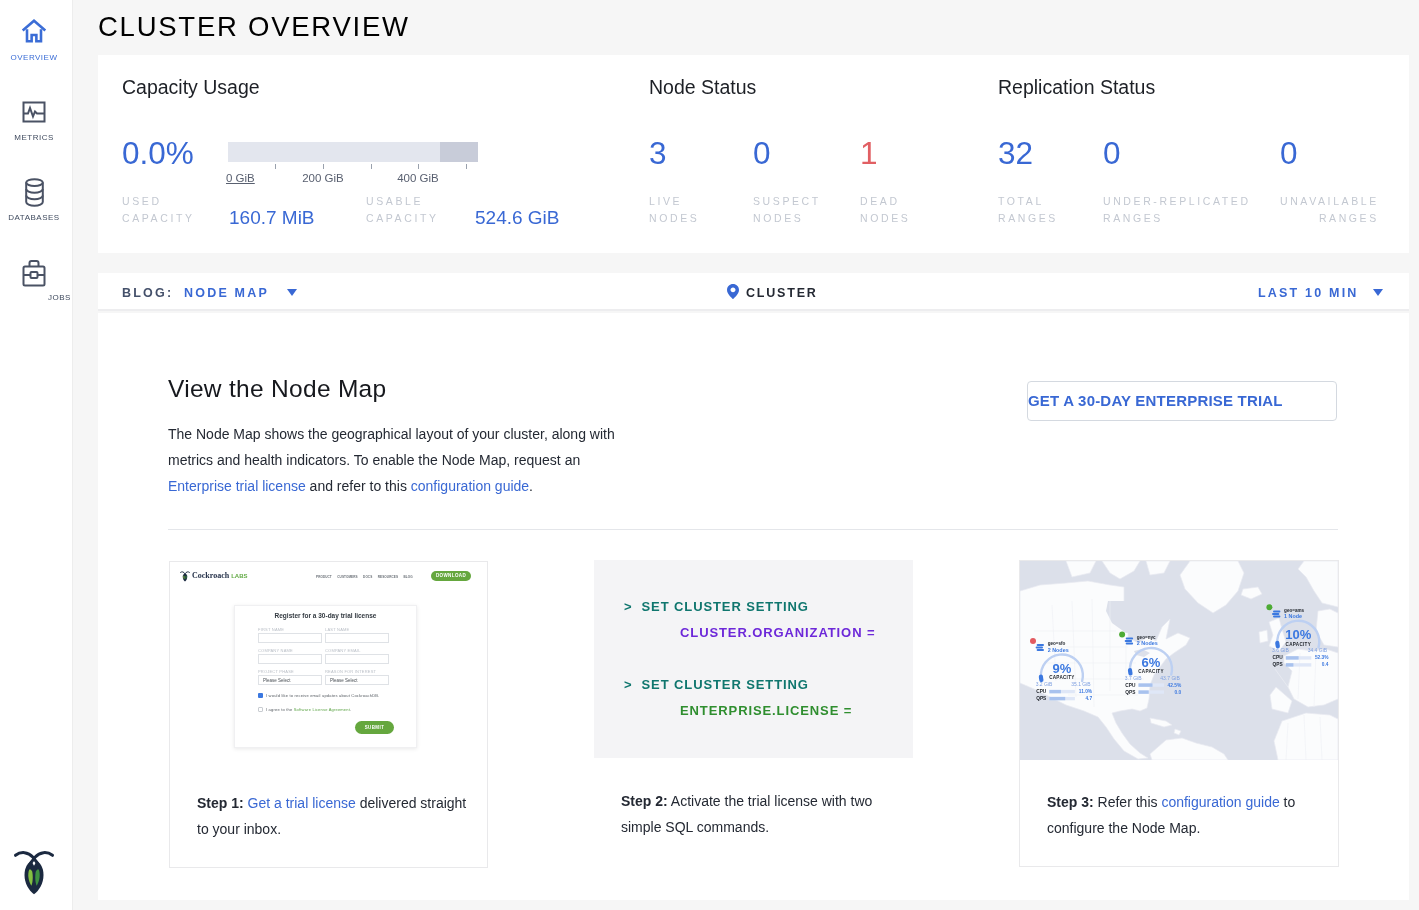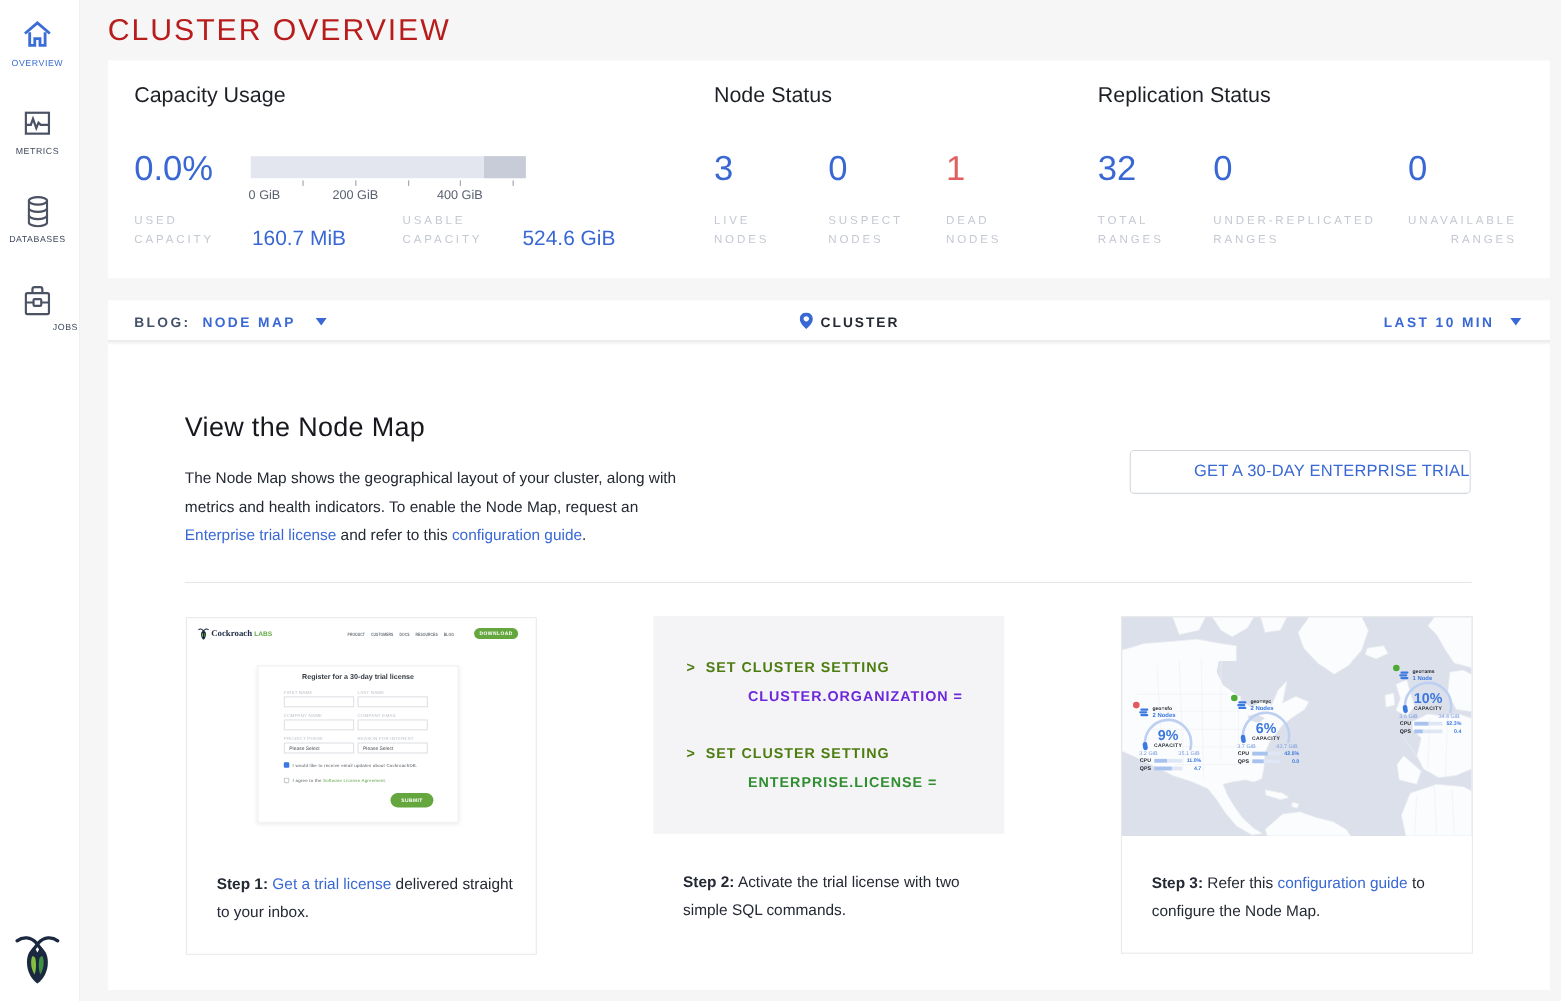--- a/index.html
+++ b/index.html
@@ -6,21 +6,21 @@
   html,body { width:1419px; height:910px; }
   body { font-family:"Liberation Sans", sans-serif; background:#f6f6f6; position:relative; overflow:hidden; }
 
   
   #sidebar { position:absolute; left:0; top:0; width:73px; height:910px; background:#ffffff; border-right:1px solid #ededed; z-index:5; }
   .navicon { position:absolute; }
   .navlbl { position:absolute; left:0; width:68px; text-align:center; font-size:8px; font-weight:normal; letter-spacing:0.5px; color:#3f4a5e; }
   .navlbl.active { color:#3b6dd6; }
 
   
-  #h1 { position:absolute; left:98px; top:11px; font-size:27.5px; font-weight:400; letter-spacing:1.75px; color:#b91c1c;text-align:center; }
+  #h1 { position:absolute; left:98px; top:11px; font-size:27.5px; font-weight:400; letter-spacing:1.75px; color:#000000;text-align:center; }
 
   
   #summary { position:absolute; left:98px; top:55px; width:1311px; height:198px; background:#fff; }
   .sec-title { position:absolute; top:20.5px; font-size:19.5px; font-weight:500; color:#1d2026; }
   .bignum { position:absolute; top:83px; font-size:31.5px; color:#3968d4; line-height:1; }
   .cell-lbl { position:absolute; top:138px; font-size:10.5px; letter-spacing:2.6px; color:#c3c8d1; line-height:17px; font-weight:400; }
   .capval { position:absolute; font-size:19px; color:#3968d4; }
 
   
   #bar-bg { position:absolute; left:130px; top:87px; width:250px; height:20px; background:#e3e6ee; }
@@ -31,33 +31,33 @@
   
   #toolbar { position:absolute; left:98px; top:273px; width:1311px; height:38px; background:#fff; border-bottom:2px solid #ededef; }
   #toolbar .t { position:absolute; top:13px; font-size:12.5px; letter-spacing:2.2px; font-weight:bold; }
   .tri { display:inline-block; width:0; height:0; border-left:5.5px solid transparent; border-right:5.5px solid transparent; border-top:7px solid #3968d4; }
 
   
   #panel { position:absolute; left:98px; top:313px; width:1311px; height:587px; background:#fff; }
   #vh { position:absolute; left:70px; top:62px; font-size:24.5px; font-weight:400; letter-spacing:0.3px; color:#16181d; }
   #vp { position:absolute; left:70px; top:108px; width:465px; font-size:14px; line-height:26px; color:#242933; }
   #vp a { color:#3968d4; text-decoration:none; }
-  #trialbtn { position:absolute; left:929px; top:68px; width:310px; height:40px; background:#fff; border:1px solid #d4d9e0; border-radius:4px; color:#3968d4; font-size:15px; letter-spacing:0.2px; font-weight:400; text-align:right; line-height:38px;margin-top:28px; }
+  #trialbtn { position:absolute; left:929px; top:68px; width:310px; height:40px; background:#fff; border:1px solid #d4d9e0; border-radius:4px; color:#3968d4; font-size:15px; letter-spacing:0.2px; font-weight:700; text-align:left; line-height:38px; }
   #divider { position:absolute; left:70px; top:216px; width:1170px; height:1px; background:#e4e6ea; }
 
   .stepcap { position:absolute; left:27px; top:228px; width:280px; font-size:14px; line-height:26px; color:#242933; }
   .stepcap b { font-weight:bold; }
   .stepcap a { color:#3968d4; text-decoration:none; }
 
   
   #card1 { position:absolute; left:71px; top:248px; width:319px; height:307px; background:#fff; border:1px solid #e9e9eb; }
   
   #card2 { position:absolute; left:496px; top:247px; width:319px; height:307px; background:#fff; }
   #codebg { position:absolute; left:0; top:0; width:319px; height:198px; background:#f4f4f6; }
-  .codeline { position:absolute; font-size:13px; font-weight:bold; letter-spacing:0.9px; color:#4d7c0f; white-space:nowrap; }
+  .codeline { position:absolute; font-size:13px; font-weight:bold; letter-spacing:0.9px; color:#0f766e; white-space:nowrap; }
   
   #card3 { position:absolute; left:921px; top:247px; width:320px; height:307px; background:#fff; border:1px solid #e9e9eb; }
 
   
   #card1 .m { position:absolute; }
   .mini-lbl { font-size:4px; color:#b9bec6; letter-spacing:0.2px; white-space:nowrap; }
   .mini-input { border:1px solid #dfe2e6; background:#fff; width:64px; height:10px; }
   .mini-nav { font-size:4.3px; font-weight:bold; color:#6a7077; letter-spacing:0.1px; word-spacing:2.5px; white-space:nowrap; transform-origin:left top; }
   .gpill { background:#65a73e; border-radius:5.5px; color:#fff; font-size:4.5px; font-weight:bold; text-align:center; letter-spacing:0.4px; }
 </style>
@@ -109,21 +109,21 @@
 
   <div class="sec-title" style="left:24px;">Capacity Usage</div>
   <div class="bignum" style="left:24px;">0.0%</div>
   <div id="bar-bg"></div>
   <div id="bar-dark"></div>
   <div class="tick" style="left:177px;"></div>
   <div class="tick" style="left:225px;"></div>
   <div class="tick" style="left:273px;"></div>
   <div class="tick" style="left:320px;"></div>
   <div class="tick" style="left:368px;"></div>
-  <div class="ticklbl" style="left:128px; text-align:left;">0 GiB</div>
+  <div class="ticklbl" style="left:128px; text-align:left;text-decoration:underline;">0 GiB</div>
   <div class="ticklbl" style="left:195px;">200 GiB</div>
   <div class="ticklbl" style="left:290px;">400 GiB</div>
   <div class="cell-lbl" style="left:24px;">USED<br>CAPACITY</div>
   <div class="capval" style="left:131px; top:152px;">160.7 MiB</div>
   <div class="cell-lbl" style="left:268px;">USABLE<br>CAPACITY</div>
   <div class="capval" style="left:377px; top:152px;">524.6 GiB</div>
 
   <div class="sec-title" style="left:551px;">Node Status</div>
   <div class="bignum" style="left:551px;">3</div>
   <div class="bignum" style="left:655px;">0</div>

